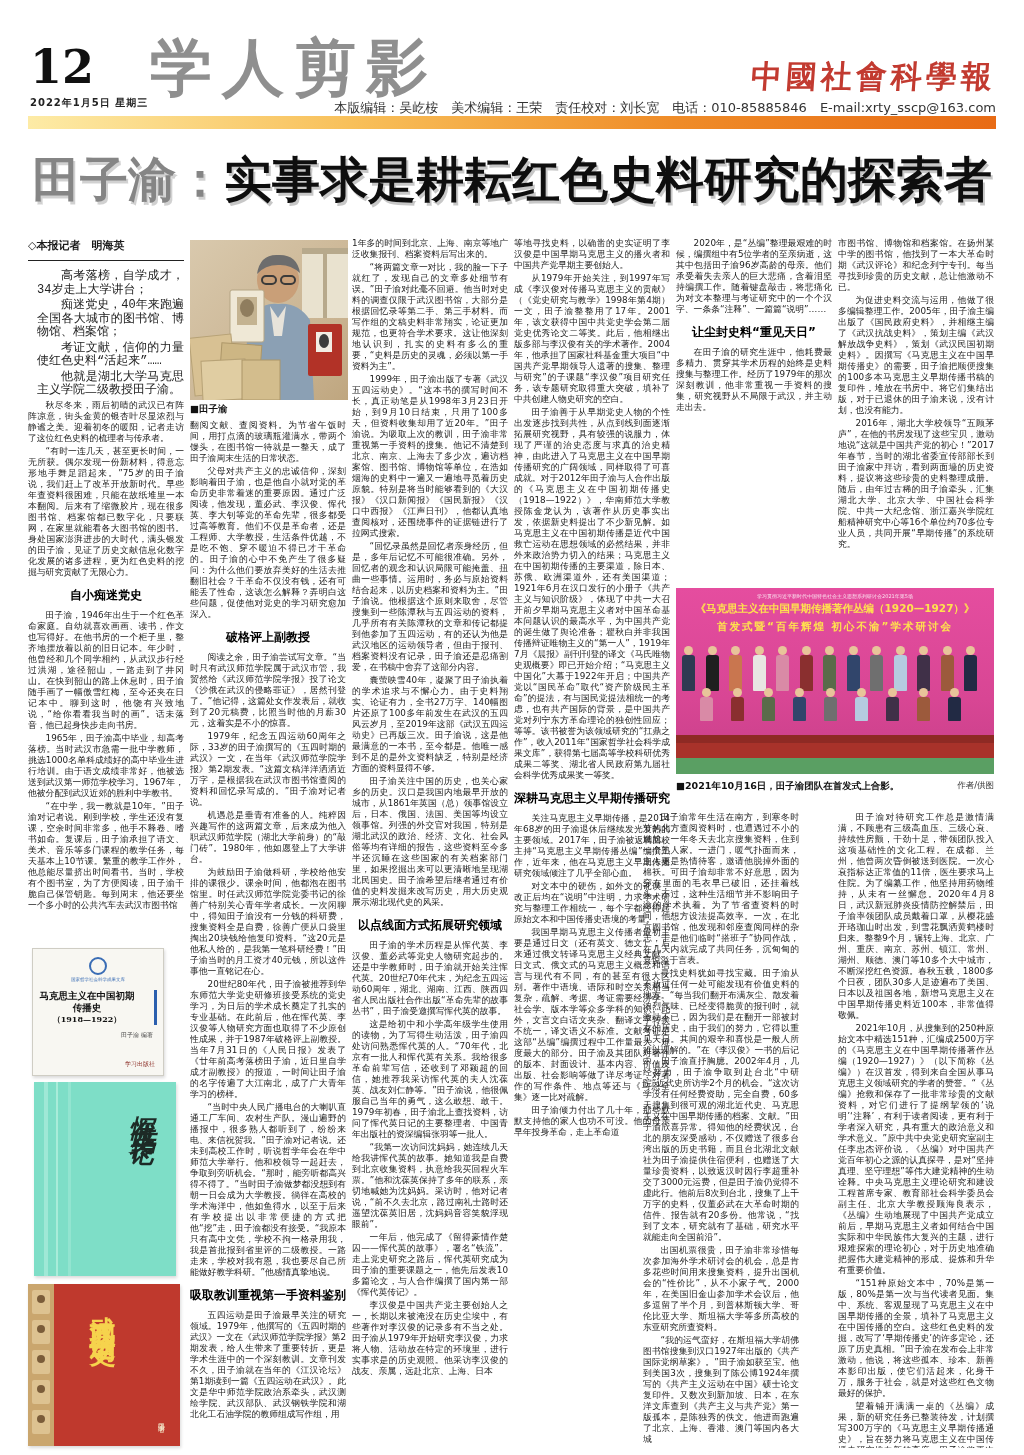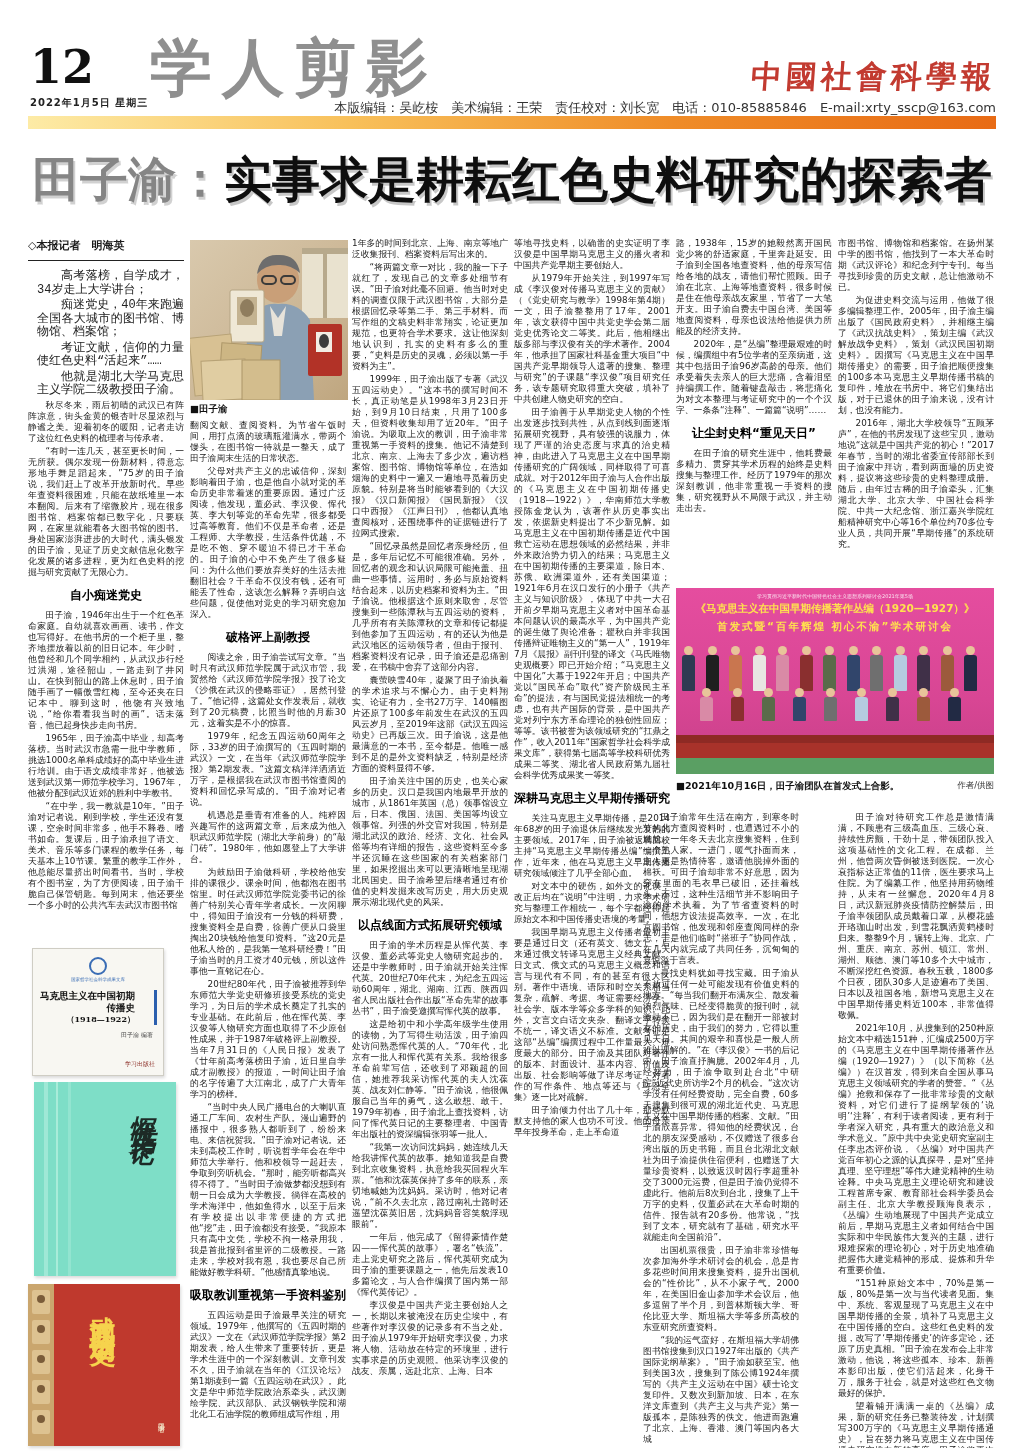--- a/index.html
+++ b/index.html
@@ -57,21 +57,21 @@
   .p-head{width:9px;height:9px;border-radius:50%;background:#e8c49a;margin:0 auto;}
   .p-body{width:13px;border-radius:3px 3px 1px 1px;margin:0 auto;}
   .gcap-row{position:absolute;left:676px;top:780px;width:318px;display:flex;justify-content:space-between;}
   .gcap{font-size:9.5px;font-weight:bold;color:#111;}
   .gcredit{font-size:8.5px;color:#333;}
   
   .book1{position:absolute;left:32px;top:948px;width:130px;height:126px;background:#f8f7f2;
          border:1px solid #cfcdc4;box-shadow:1px 2px 3px rgba(0,0,0,.15);text-align:center;}
   .b1-emblem{width:14px;height:14px;border:2px solid #3a6db5;border-radius:50%;margin:8px auto 2px;}
   .b1-series{font-size:4.5px;color:#3a6db5;}
-  .b1-titlewrap{position:relative;margin:8px 6px 0;border-right:3px solid #2b5fae;padding-right:19px;text-align:right;}
+  .b1-titlewrap{position:relative;margin:8px 6px 0;border-right:3px solid #2b5fae;padding-right:19px;}
   .b1-title{font-family:"DejaVu Serif",serif;font-weight:bold;font-size:9.5px;color:#111;line-height:12px;}
   .b1-sub{font-family:"DejaVu Serif",serif;font-weight:bold;font-size:8px;color:#111;}
   .b1-author{font-size:6px;color:#444;text-align:right;margin:6px 10px 0 0;}
   .b1-pub{position:absolute;right:8px;bottom:6px;font-size:6px;color:#8a2a22;}
   .book2{position:absolute;left:34px;top:1082px;width:142px;height:194px;background:#7edec7;
          box-shadow:1px 2px 3px rgba(0,0,0,.15);overflow:hidden;}
   .b2-bamboo{position:absolute;left:10px;top:0;width:4px;height:100%;background:#9fe8d6;}
   .b2-bamboo2{position:absolute;left:34px;top:0;width:3px;height:100%;background:#93e4d0;}
   .b2-bamboo3{position:absolute;left:22px;top:0;width:2px;height:100%;background:#a9ecd9;}
   .b2-title{position:absolute;right:18px;top:14px;writing-mode:vertical-rl;
@@ -146,21 +146,20 @@
       <p class="cont">等地寻找史料，以确凿的史实证明了李汉俊是中国早期马克思主义的播火者和中国共产党早期主要创始人。</p>
       <p class="para">从1979年开始关注，到1997年写成《李汉俊对传播马克思主义的贡献》（《党史研究与教学》1998年第4期）一文，田子渝整整用了17年。2001年，该文获得中国中共党史学会第二届党史优秀论文二等奖。此后，他相继出版多部与李汉俊有关的学术著作。2004年，他承担了国家社科基金重大项目“中国共产党早期领导人遗著的搜集、整理与研究”的子课题“李汉俊”项目研究任务，该专题研究取得重大突破，填补了中共创建人物史研究的空白。</p>
       <p class="para">田子渝善于从早期党史人物的个性出发逐步找到共性，从点到线到面逐渐拓展研究视野，具有较强的说服力，体现了严谨的治史态度与求真的治史精神，由此进入了马克思主义在中国早期传播研究的广阔领域，同样取得了可喜成就。对于2012年田子渝与人合作出版的《马克思主义在中国初期传播史（1918—1922）》，华南师范大学教授陈金龙认为，该著作从历史事实出发，依据新史料提出了不少新见解。如马克思主义在中国初期传播是近代中国救亡运动在思想领域的必然结果，并非外来政治势力切入的结果；马克思主义在中国初期传播的主要渠道，除日本、苏俄、欧洲渠道外，还有美国渠道；1921年6月在汉口发行的小册子《共产主义与知识阶级》，体现了中共一大召开前夕早期马克思主义者对中国革命基本问题认识的最高水平，为中国共产党的诞生做了舆论准备；瞿秋白并非我国传播辩证唯物主义的“第一人”，1919年7月《晨报》副刊刊登的译文《马氏唯物史观概要》即已开始介绍；“马克思主义中国化”大幕于1922年开启；中国共产党以“国民革命”取代“资产阶级民主革命”的提法，有与国民党提法相统一的考虑，也有共产国际的背景，是中国共产党对列宁东方革命理论的独创性回应；等等。该书被誉为该领域研究的“扛鼎之作”，收入2011年“国家哲学社会科学成果文库”，获得第七届高等学校科研优秀成果二等奖、湖北省人民政府第九届社会科学优秀成果奖一等奖。</p>
       <h3 class="sec-h">深耕马克思主义早期传播研究</h3>
       <p class="para">关注马克思主义早期传播，是2014年68岁的田子渝退休后继续发光发热的主要领域。2017年，田子渝被返聘回校主持“马克思主义早期传播丛编”编撰工作，近年来，他在马克思主义早期传播研究领域倾注了几乎全部心血。</p>
       <p class="para">对文本中的硬伤，如外文的讹误，改正后均在“说明”中注明，力求学术研究与整理工作相统一，每个字都经得起原始文本和中国传播史语境的考量。</p>
       <p class="para">我国早期马克思主义传播者最初主要是通过日文（还有英文、德文），后来通过俄文转译马克思主义经典文献。日文式、俄文式的马克思主义概念和语言与现代有不同，有的甚至有很大区别。著作中语境、语际和时空关系相当复杂，疏解、考据、考证需要经济学、社会学、版本学等众多学科的知识。此外，文言文白话文夹杂、翻译文字转换不统一，译文语义不标准。文献考证是这部“丛编”编撰过程中工作量最大、难度最大的部分。田子渝及其团队对著作的版本、封面设计、基本内容、价值及出版、社会影响等做了详尽考证，对著作的写作条件、地点等还与《马恩全集》逐一比对疏解。</p>
       <p class="para">田子渝倾力付出了几十年，那些默默支持他的家人也功不可没。他的母亲早年投身革命，走上革命道</p>
     </div>
   <div class="col" id="c4">
-      <p class="cont">路，1938年，15岁的她毅然离开国民党少将的舒适家庭，千里奔赴延安。田子渝到全国各地查资料，他的母亲写信给各地的战友，请他们帮忙照顾。田子渝在北京、上海等地查资料，很多时候是住在他母亲战友家里，节省了一大笔开支。田子渝自费去中国台湾、美国等地查阅资料，母亲也设法给他提供力所能及的经济支持。</p>
       <p class="para">2020年，是“丛编”整理最艰难的时候，编撰组中有5位学者的至亲病逝，这其中包括田子渝96岁高龄的母亲。他们承受着失去亲人的巨大悲痛，含着泪坚持编撰工作。随着键盘敲击，将悲痛化为对文本整理与考证研究中的一个个汉字、一条条“注释”、一篇篇“说明”……</p>
       <h3 class="sec-h">让尘封史料“重见天日”</h3>
       <p class="para">在田子渝的研究生涯中，他耗费最多精力、贯穿其学术历程的始终是史料搜集与整理工作。经历了1979年的那次深刻教训，他非常重视一手资料的搜集，研究视野从不局限于武汉，并主动走出去。</p>
     </div>
   <div class="col" id="c5">
       <p class="cont">市图书馆、博物馆和档案馆。在扬州某中学的图书馆，他找到了一本大革命时期《武汉评论》和纪念列宁专刊。每当寻找到珍贵的历史文献，总让他激动不已。</p>
       <p class="para">为促进史料交流与运用，他做了很多编辑整理工作。2005年，田子渝主编出版了《国民政府史料》，并相继主编了《武汉抗战史料》，策划主编《武汉解放战争史料》，策划《武汉民国初期史料》。因撰写《马克思主义在中国早期传播史》的需要，田子渝把顺便搜集的100多本马克思主义早期传播书稿的复印件，堆放在书房中。将它们集结出版，对于已退休的田子渝来说，没有计划，也没有能力。</p>
       <p class="para">2016年，湖北大学校领导“五顾茅庐”，在他的书房发现了这些宝贝，激动地说“这就是中国共产党的初心！”2017年春节，当时的湖北省委宣传部部长到田子渝家中拜访，看到两面墙的历史资料，提议将这些珍贵的史料整理成册。随后，由年过古稀的田子渝牵头，汇集湖北大学、北京大学、中国社会科学院、中共一大纪念馆、浙江嘉兴学院红船精神研究中心等16个单位约70多位专业人员，共同开展“早期传播”的系统研究。</p>
     </div>
   <div class="col" id="c4b">

